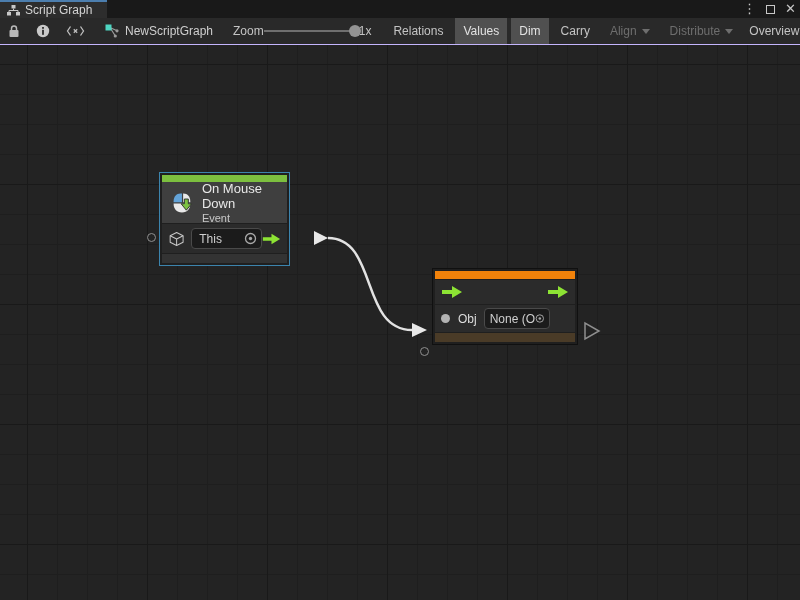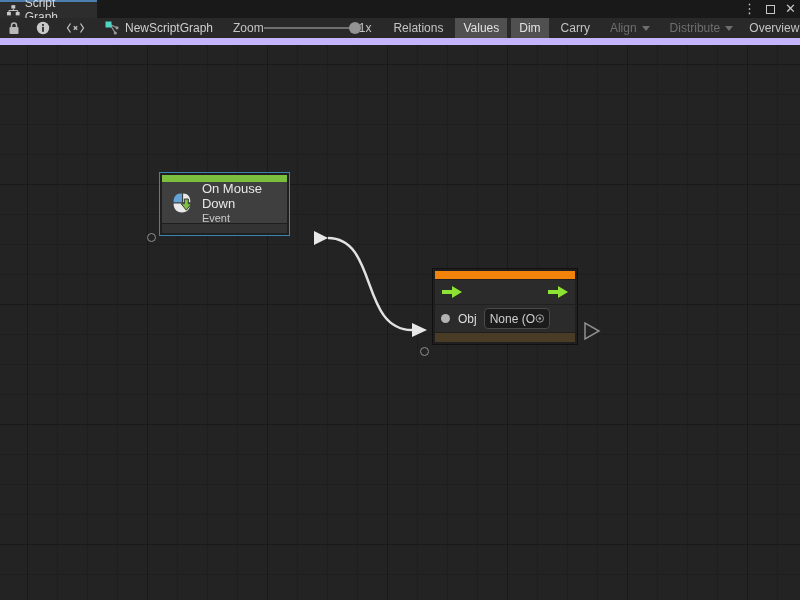--- a/index.html
+++ b/index.html
@@ -1,30 +1,30 @@
 <!DOCTYPE html>
 <html><head>
 <meta charset="utf-8">
 <style>
   * { margin:0; padding:0; box-sizing:border-box; }
   html,body { width:800px; height:600px; overflow:hidden; background:#191919;
     font-family:"Liberation Sans", sans-serif; -webkit-font-smoothing:antialiased; }
 
   
   .tabbar { position:absolute; left:0; top:0; width:800px; height:18px; background:#191919; }
-  .tab { position:absolute; left:0; top:0; height:18px; width:97px; background:#2d2d2d;
+  .tab { position:absolute; left:0; top:0; height:18px; width:107px; background:#2d2d2d;
     border-top:2px solid #4c7eae; display:flex; align-items:center; gap:5px; padding:0 7px;
     color:#d4d4d4; font-size:12px; }
   .win-controls { position:absolute; right:4px; top:0; height:18px; display:flex; align-items:center; gap:10px; color:#c8c8c8; }
   .win-controls .glyph { font-size:13px; line-height:18px; cursor:default; }
   .maxbox { width:9px; height:9px; border:1.5px solid #c8c8c8; }
 
   
   .toolbar { position:absolute; left:0; top:18px; width:800px; height:27px; background:#292929;
-    border-bottom:7px solid #c4b5fd; display:flex; align-items:stretch; color:#c4c4c4; font-size:12px; }
+    border-bottom:1px solid #c4b5fd; display:flex; align-items:stretch; color:#c4c4c4; font-size:12px; }
   .tbtn { display:flex; align-items:center; justify-content:center; padding:0 8px; cursor:default; white-space:nowrap; }
   .tbtn.active { background:#505050; color:#e2e2e2; }
   .tbtn.disabled { color:#6e6e6e; }
   .sep { width:1px; background:#1d1d1d; }
   .icon-btn { width:30px; display:flex; align-items:center; justify-content:center; }
   .code-btn { width:80px; }
   .graph-name { display:flex; align-items:center; gap:6px; padding:0 10px 0 12px; color:#cfcfcf; }
   .zoom-wrap { display:flex; align-items:center; gap:0; padding:0 10px; }
   .zoom-track { position:relative; width:95px; height:2px; background:#6f6f6f; }
   .zoom-knob { position:absolute; right:-2px; top:-5px; width:12px; height:12px; border-radius:50%; background:#939393; }
@@ -183,20 +183,39 @@
         <path d="M15 3 H13 C8 3 4.5 7 4.5 13 V14 H15 Z" fill="#63a3d8"></path>
         <path d="M16.5 3 H17 C22 3 25.5 7 25.5 13 V14 H16.5 Z" fill="#e9e9e9"></path>
         <path d="M4.5 15.5 H25.5 V16 C25.5 22 22 27 15 27 C8 27 4.5 22 4.5 16 Z" fill="#e9e9e9"></path>
         <path d="M18 10 h5 v6 h4 l-6.5 8 -6.5 -8 h4 z" fill="#7cc143" stroke="#2f2f2f" stroke-width="1.2"></path>
       </svg>
       <div>
         <div class="n-title">On Mouse Down</div>
         <div class="n-sub">Event</div>
       </div>
     </div>
+    <div class="n-row">
+      <svg width="20" height="20" viewBox="0 0 24 24">
+        <g fill="none" stroke="#c8c8c8" stroke-width="1.4" stroke-linejoin="round">
+          <polygon points="12,3 21,7.5 21,16.5 12,21 3,16.5 3,7.5"></polygon>
+          <path d="M3 7.5 L12 12 L21 7.5 M12 12 V21"></path>
+        </g>
+      </svg>
+      <div class="field" style="width:80px; margin-left:6px;">
+        <span>This</span>
+        <svg width="13" height="13" viewBox="0 0 13 13">
+          <circle cx="6.5" cy="6.5" r="5" fill="none" stroke="#a8a8a8" stroke-width="1.3"></circle>
+          <circle cx="6.5" cy="6.5" r="1.7" fill="#a8a8a8"></circle>
+        </svg>
+      </div>
+      <div class="flex1"></div>
+      <svg width="22" height="14" viewBox="0 0 22 14">
+        <path d="M1 5 H11 V1 L21 7 L11 13 V9 H1 Z" fill="#8de334"></path>
+      </svg>
+    </div>
     <div class="n-footer"></div>
   </div>
 
   <div class="node destroy">
     <div class="strip"></div>
     <div class="n-row row-ctrl">
       <svg width="22" height="14" viewBox="0 0 22 14">
         <path d="M1 5 H11 V1 L21 7 L11 13 V9 H1 Z" fill="#8de334"></path>
       </svg>
       <div class="flex1"></div>

